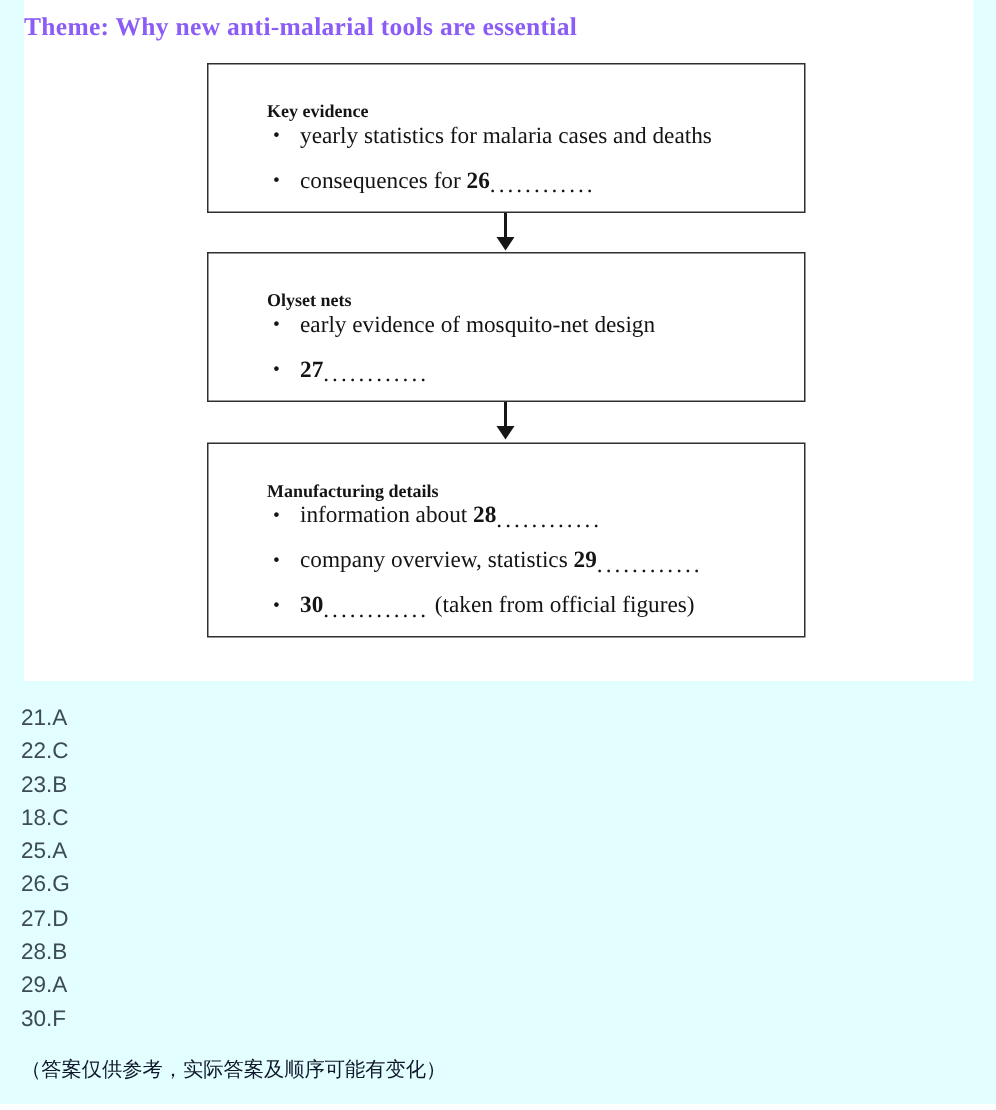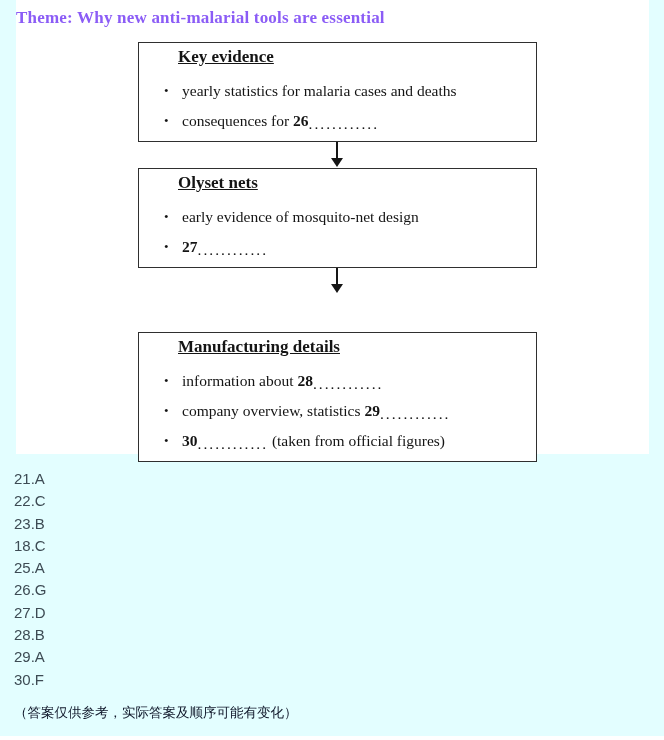--- a/index.html
+++ b/index.html
@@ -20,27 +20,27 @@
     text-align: left;
     font-weight: bold; font-size: 17px; color: #8b5cf6;
     letter-spacing: 0.2px;
   }
   .fbox {
     position: absolute; left: 122px; width: 397px;
     border: 1px solid #2f2f2f; background: #ffffff;
   }
   .box1 { top: 42px;  height: 98px;  }
   .box2 { top: 168px; height: 98px;  }
-  .box3 { top: 295px; height: 128px; margin-top: 37px; }
+  .box3 { top: 295px; height: 128px; }
   .box-heading {
-    position: absolute; left: 39px; top: 4px;
-    font-weight: bold; font-size: 17px; color: #141414; text-decoration: underline;
+    position: absolute; left: 39px; top: 24px;
+    font-weight: bold; font-size: 12px; color: #141414;
   }
   .bullet {
-    position: absolute; left: 25px;
+    position: absolute; left: 43px;
     font-size: 15.5px; color: #141414; white-space: nowrap;
   }
   .bullet-r1 { top: 39px; }
   .bullet-r2 { top: 69px; }
   .bullet-r3 { top: 99px; }
   .bdot {
     display: inline-block; width: 18px;
     font-size: 13px; vertical-align: 1px; color: #141414;
   }
   .num { font-weight: bold; }

